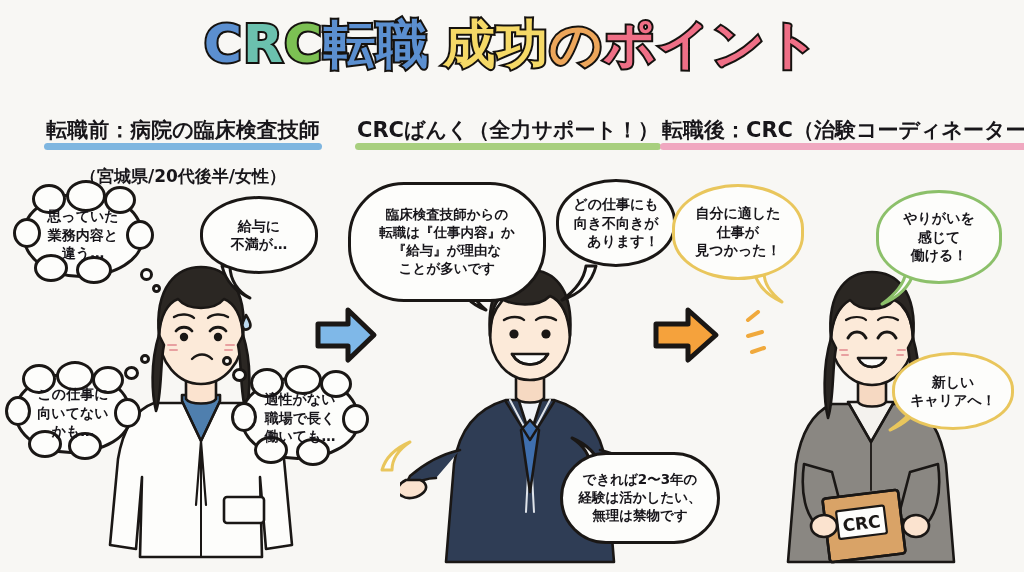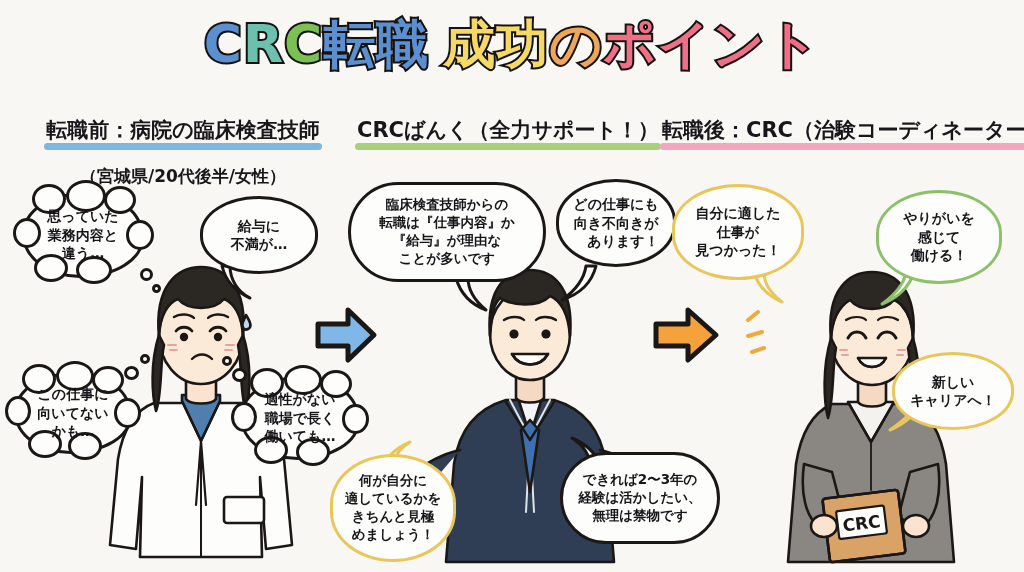--- a/index.html
+++ b/index.html
@@ -315,45 +315,39 @@
     <div class="lump" style="left:102px;top:28px;width:27px;height:30px;"></div>
     <div class="lump" style="left:14px;top:60px;width:34px;height:28px;"></div>
     <div class="lump" style="left:56px;top:62px;width:34px;height:28px;"></div>
     <div class="ctxt">適性がない
 職場で長く
 働いても…</div>
   </div>
   <div class="dot" style="left:232px;top:368px;width:15px;height:14px;"></div>
   <div class="dot" style="left:222px;top:356px;width:10px;height:10px;"></div>
 
-  <div class="bub round" style="left:348px;top:182px;width:198px;height:100px;border-radius:56px;font-size:13.5px;">
+  <div class="bub round" style="left:348px;top:182px;width:198px;height:120px;border-radius:56px;font-size:13.5px;">
     <div class="txt">臨床検査技師からの
 転職は『仕事内容』か
 『給与』が理由な
 ことが多いです</div>
   </div>
   <svg class="tail" style="left:452px;top:274px;" width="46" height="40" viewBox="0 0 46 40">
     <path d="M4 4 C8 18 18 30 34 36 C22 26 16 16 16 4 Z" fill="#fdfdfb" stroke="#1a1715" stroke-width="3" stroke-linejoin="round"></path>
   </svg>
 
   <div class="bub oval" style="left:556px;top:179px;width:120px;height:88px;text-align:right;">
     <div class="txt">どの仕事にも
 向き不向きが
 あります！</div>
   </div>
   <svg class="tail" style="left:556px;top:262px;" width="46" height="42" viewBox="0 0 46 42">
     <path d="M40 4 C36 20 24 32 6 38 C20 28 28 18 30 4 Z" fill="#fdfdfb" stroke="#1a1715" stroke-width="3" stroke-linejoin="round"></path>
   </svg>
 
-  <div class="bub gold" style="left:330px;top:454px;width:126px;height:108px;border-radius:50%/46%;font-size:13.5px;">
-    <div class="txt">何が自分に
-適しているかを
-きちんと見極
-めましょう！</div>
-  </div>
   <svg class="tail" style="left:372px;top:440px;" width="44" height="34" viewBox="0 0 44 34">
     <path d="M10 30 C14 16 24 8 38 2 C26 10 20 20 20 30 Z" fill="#fdfdfb" stroke="#e9c65c" stroke-width="3" stroke-linejoin="round"></path>
   </svg>
 
   <div class="bub round" style="left:560px;top:452px;width:160px;height:92px;border-radius:50px;font-size:13.5px;">
     <div class="txt">できれば2〜3年の
 経験は活かしたい、
 無理は禁物です</div>
   </div>
   <svg class="tail" style="left:566px;top:436px;" width="44" height="34" viewBox="0 0 44 34">

